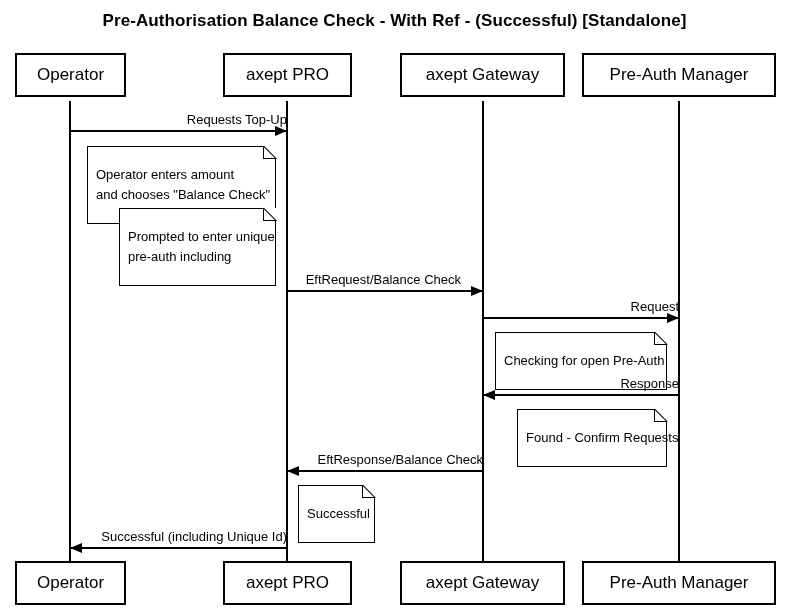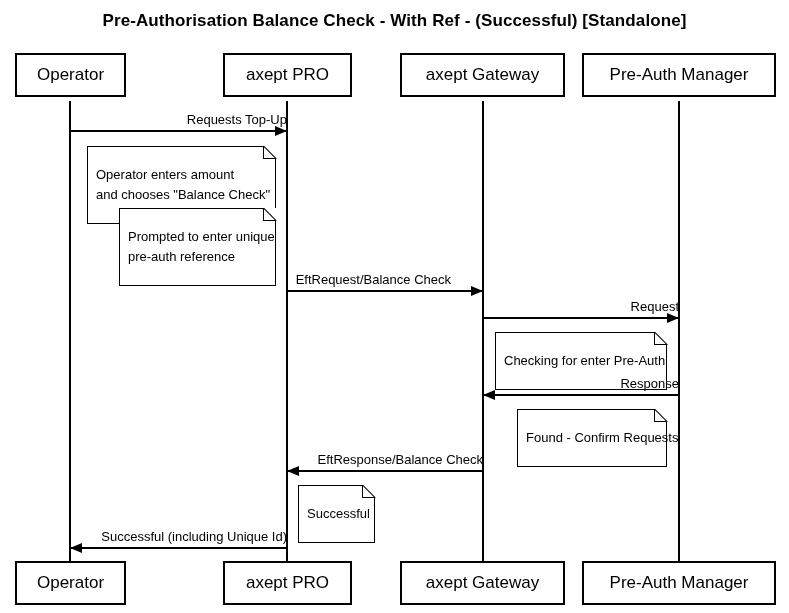--- a/index.html
+++ b/index.html
@@ -141,38 +141,38 @@
 
   <div class="note" style="left:87px;top:146px;width:189px">
     <span class="fold"></span>
     <div class="note-line">Operator enters amount</div>
     <div class="note-line">and chooses "Balance Check"</div>
   </div>
 
   <div class="note" style="left:119px;top:208px;width:157px">
     <span class="fold"></span>
     <div class="note-line">Prompted to enter unique</div>
-    <div class="note-line">pre-auth reference</div>
-  </div>
-
-  <div>
-    <div class="msg-label" style="left:279px;top:272px;width:172px">EftRequest/Balance Check</div>
+    <div class="note-line">pre-auth including</div>
+  </div>
+
+  <div>
+    <div class="msg-label" style="left:289px;top:272px;width:172px">EftRequest/Balance Check</div>
     <div class="msg-line" style="left:287px;top:290px;width:196px"></div>
     <div class="arrow right" style="left:471px;top:286px"></div>
   </div>
 
   <div>
     <div class="msg-label" style="left:483px;top:299px;width:196px">Request</div>
     <div class="msg-line" style="left:483px;top:317px;width:196px"></div>
     <div class="arrow right" style="left:667px;top:313px"></div>
   </div>
 
   <div class="note" style="left:495px;top:332px;width:172px">
     <span class="fold"></span>
-    <div class="note-line">Checking for enter Pre-Auth</div>
+    <div class="note-line">Checking for open Pre-Auth</div>
   </div>
 
   <div>
     <div class="msg-label" style="left:483px;top:376px;width:196px">Response</div>
     <div class="msg-line" style="left:483px;top:394px;width:196px"></div>
     <div class="arrow left" style="left:483px;top:390px"></div>
   </div>
 
   <div class="note" style="left:517px;top:409px;width:150px">
     <span class="fold"></span>

